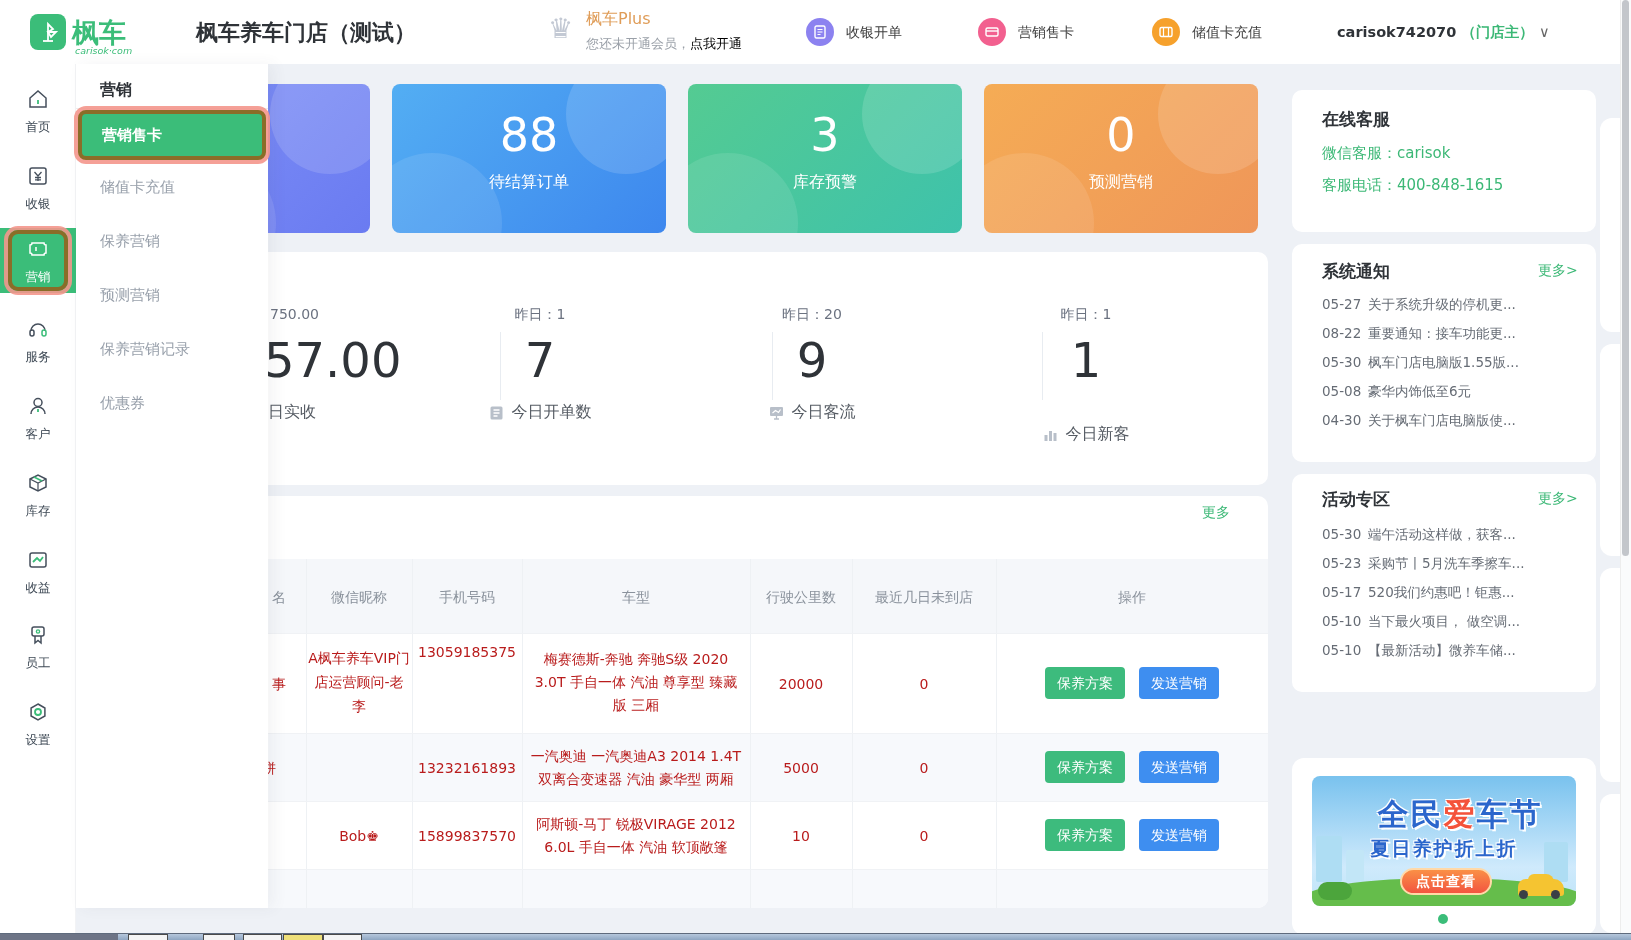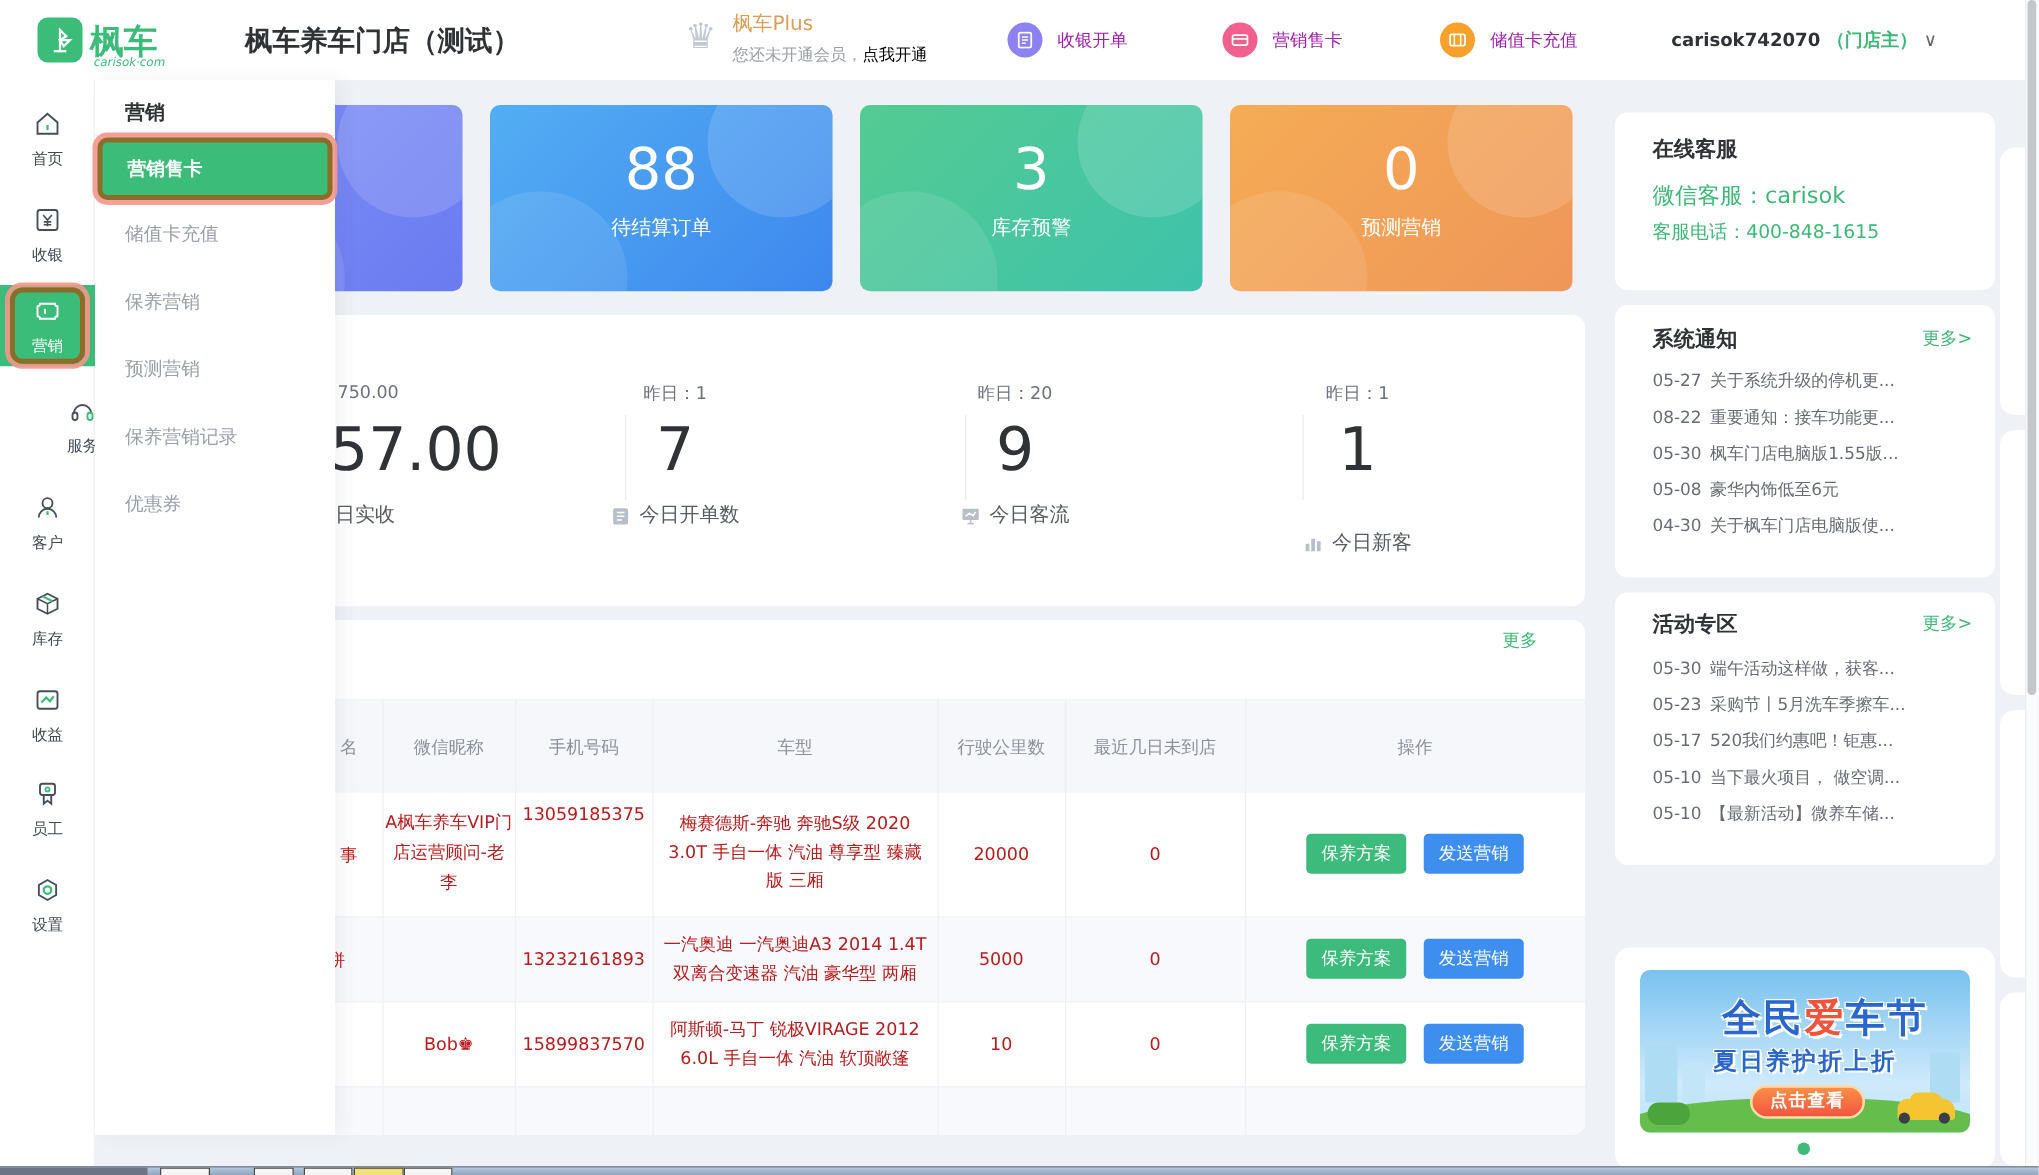--- a/index.html
+++ b/index.html
@@ -26,21 +26,21 @@
   .btn-green { background:#3dbb7d; }
   .btn-blue { background:#3e8ef0; }
   .side-item { position:absolute; width:76px; text-align:center; }
   .side-item .lab { font-size:12.5px; color:#3f4a56; margin-top:5px; }
   .pop-item { position:absolute; left:100px; font-size:15px; color:#98a0ab; cursor:pointer; }
   .notice-item { position:absolute; left:1322px; width:256px; font-size:13.5px; color:#666c75; white-space:nowrap; overflow:hidden; }
   .notice-item .d { display:inline-block; width:46px; }
   .panel-title { position:absolute; font-size:17px; font-weight:bold; color:#2f3338; }
   .more-link { position:absolute; font-size:14px; color:#3cb876; cursor:pointer; }
   .qa-circle { position:absolute; width:28px; height:28px; border-radius:50%; display:flex; align-items:center; justify-content:center; }
-  .qa-label { position:absolute; font-size:14px; color:#a21caf; top:24px; }
+  .qa-label { position:absolute; font-size:14px; color:#404040; top:24px; }
   .colline { position:absolute; width:1px; background:#eef1f4; }
   .rowline { position:absolute; height:1px; background:#f0f2f5; }
   .bump { position:absolute; left:1600px; width:20px; background:#fff; border-radius:12px 0 0 12px; }
   .annot { border:4px solid #8a6d28; box-shadow:0 0 0 4px rgba(244,150,140,.9); }
 </style>
 </head>
 <body>
 
 <div class="abs" style="left:0;top:0;width:1631px;height:64px;background:#fff;"></div>
 
@@ -111,21 +111,21 @@
     </svg>
   <div class="lab">收银</div>
 </div>
 <div class="side-item" style="top:238px;">
   <svg width="22" height="22" viewBox="0 0 22 22">
       <path d="M3 7 a2 2 0 0 0 2-2 h12 a2 2 0 0 0 2 2 v8 a2 2 0 0 0 -2 2 h-12 a2 2 0 0 0 -2-2 Z" fill="none" stroke="#fff" stroke-width="1.5"></path>
       <path d="M9 9 v4" stroke="#fff" stroke-width="1.5"></path>
     </svg>
   <div class="lab" style="color:#fff;">营销</div>
 </div>
-<div class="side-item" style="top:318px;margin-left:28px;">
+<div class="side-item" style="top:318px;">
   <svg width="22" height="22" viewBox="0 0 22 22">
       <path d="M4 13 a7 7 0 0 1 14 0" fill="none" stroke="#454f5c" stroke-width="1.5"></path>
       <rect x="3" y="12" width="4" height="6" rx="2" fill="none" stroke="#454f5c" stroke-width="1.5"></rect>
       <rect x="15" y="12" width="4" height="6" rx="2" fill="none" stroke="#3bbd79" stroke-width="1.5"></rect>
     </svg>
   <div class="lab">服务</div>
 </div>
 <div class="side-item" style="top:395px;">
   <svg width="22" height="22" viewBox="0 0 22 22">
       <circle cx="11" cy="7.5" r="4" fill="none" stroke="#454f5c" stroke-width="1.5"></circle>
@@ -277,21 +277,21 @@
 <div class="cell cx" style="left:359px;top:828px;">Bob♚</div>
 <div class="cell cx" style="left:467px;top:828px;">15899837570</div>
 <div class="cell carcell" style="left:530px;top:813px;width:212px;">阿斯顿-马丁 锐极VIRAGE 2012 6.0L 手自一体 汽油 软顶敞篷</div>
 <div class="cell cx" style="left:801px;top:828px;">10</div>
 <div class="cell cx" style="left:924px;top:828px;">0</div>
 <div class="btn btn-green" style="left:1045px;top:819px;">保养方案</div>
 <div class="btn btn-blue" style="left:1139px;top:819px;">发送营销</div>
 
 <div class="card" style="left:1292px;top:90px;width:304px;height:142px;"></div>
 <div class="panel-title" style="left:1322px;top:108px;">在线客服</div>
-<div class="abs" style="left:1322px;top:144px;font-size:18px;color:#3cb876;">微信客服：carisok</div>
+<div class="abs" style="left:1322px;top:144px;font-size:15px;color:#3cb876;">微信客服：carisok</div>
 <div class="abs" style="left:1322px;top:176px;font-size:15px;color:#3cb876;">客服电话：400-848-1615</div>
 
 <div class="card" style="left:1292px;top:244px;width:304px;height:218px;"></div>
 <div class="panel-title" style="left:1322px;top:260px;">系统通知</div>
 <div class="more-link" style="left:1538px;top:262px;">更多&gt;</div>
 <div class="notice-item" style="top:296px;"><span class="d">05-27</span><span>关于系统升级的停机更...</span></div>
 <div class="notice-item" style="top:325px;"><span class="d">08-22</span><span>重要通知：接车功能更...</span></div>
 <div class="notice-item" style="top:354px;"><span class="d">05-30</span><span>枫车门店电脑版1.55版...</span></div>
 <div class="notice-item" style="top:383px;"><span class="d">05-08</span><span>豪华内饰低至6元</span></div>
 <div class="notice-item" style="top:412px;"><span class="d">04-30</span><span>关于枫车门店电脑版使...</span></div>

